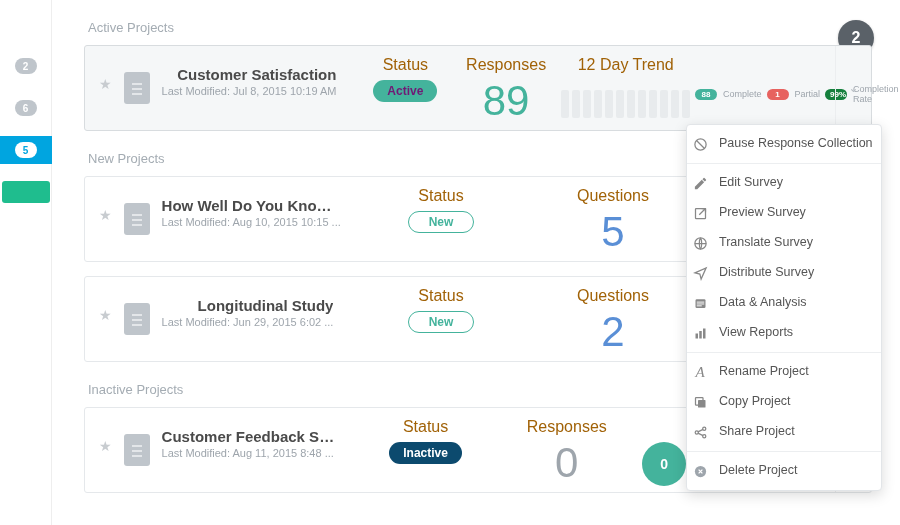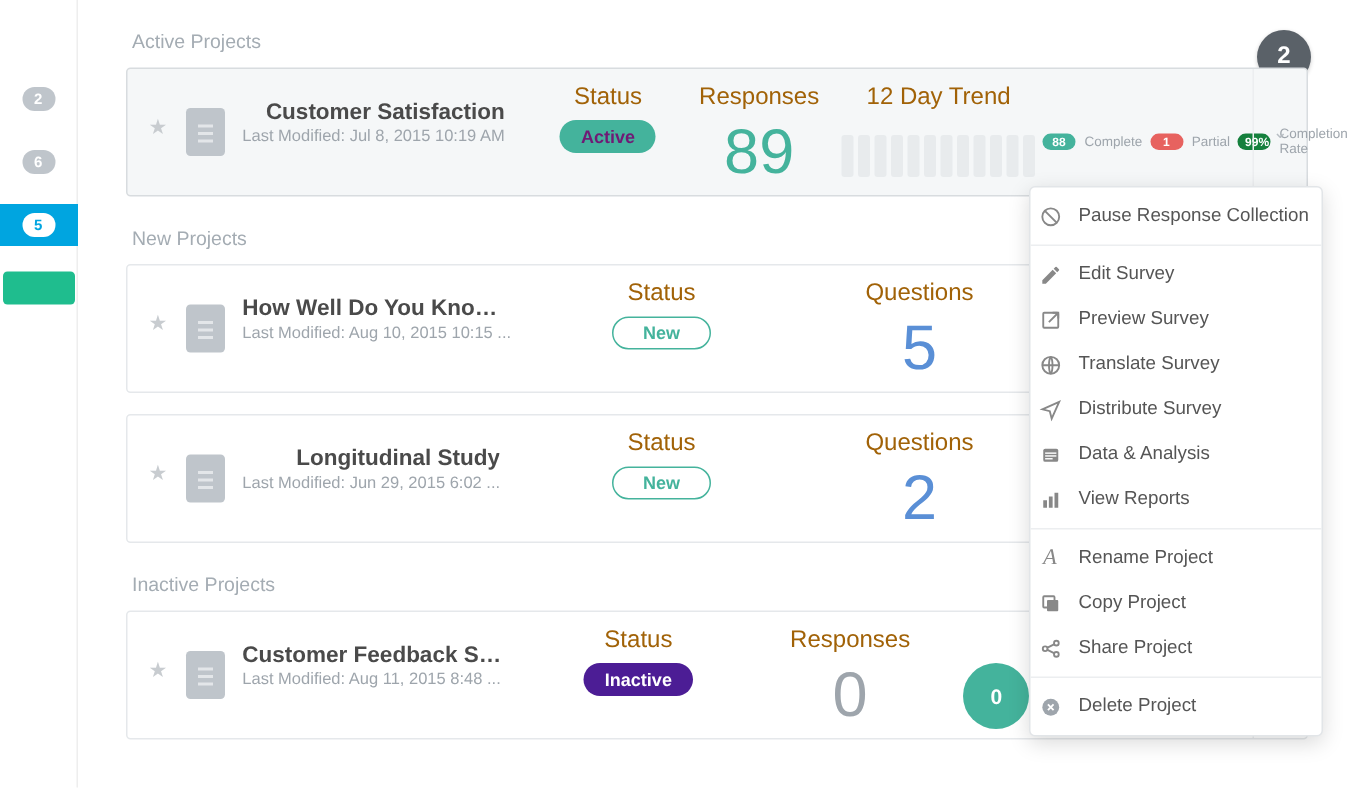--- a/index.html
+++ b/index.html
@@ -92,21 +92,21 @@
     display:flex; flex:1;
   }
   .col { flex:1; display:flex; flex-direction:column; align-items:center; padding-top:10px;}
   .col-header { font-size:16px; color:#a16207; margin-bottom:6px; }
   .status-chip {
     display:inline-block; padding:4px 14px; border-radius:14px;
     font-size:12px; font-weight:600;
   }
   .status-active { background:#44b39c; color:#701a75; }
   .status-new { background:#fff; color:#44b39c; border:1.5px solid #44b39c; padding:3px 20px;}
-  .status-inactive { background:#4c1d95; color:#fff; }
+  .status-inactive { background:#0c4a6e; color:#fff; }
   .big-num { font-size:42px; font-weight:400; line-height:1;}
   .big-num.teal{ color:#44b39c; }
   .big-num.blue{ color:#5a8fd6; }
   .big-num.gray{ color:#9ea5ac; }
   .est-time {
     position:relative; width:70px; height:40px;
   }
   .gauge-arc{
     width:62px; height:31px; border:6px solid #44b39c; border-bottom:none;
     border-radius: 62px 62px 0 0; position:absolute; top:0; left:4px; opacity:0.25;

